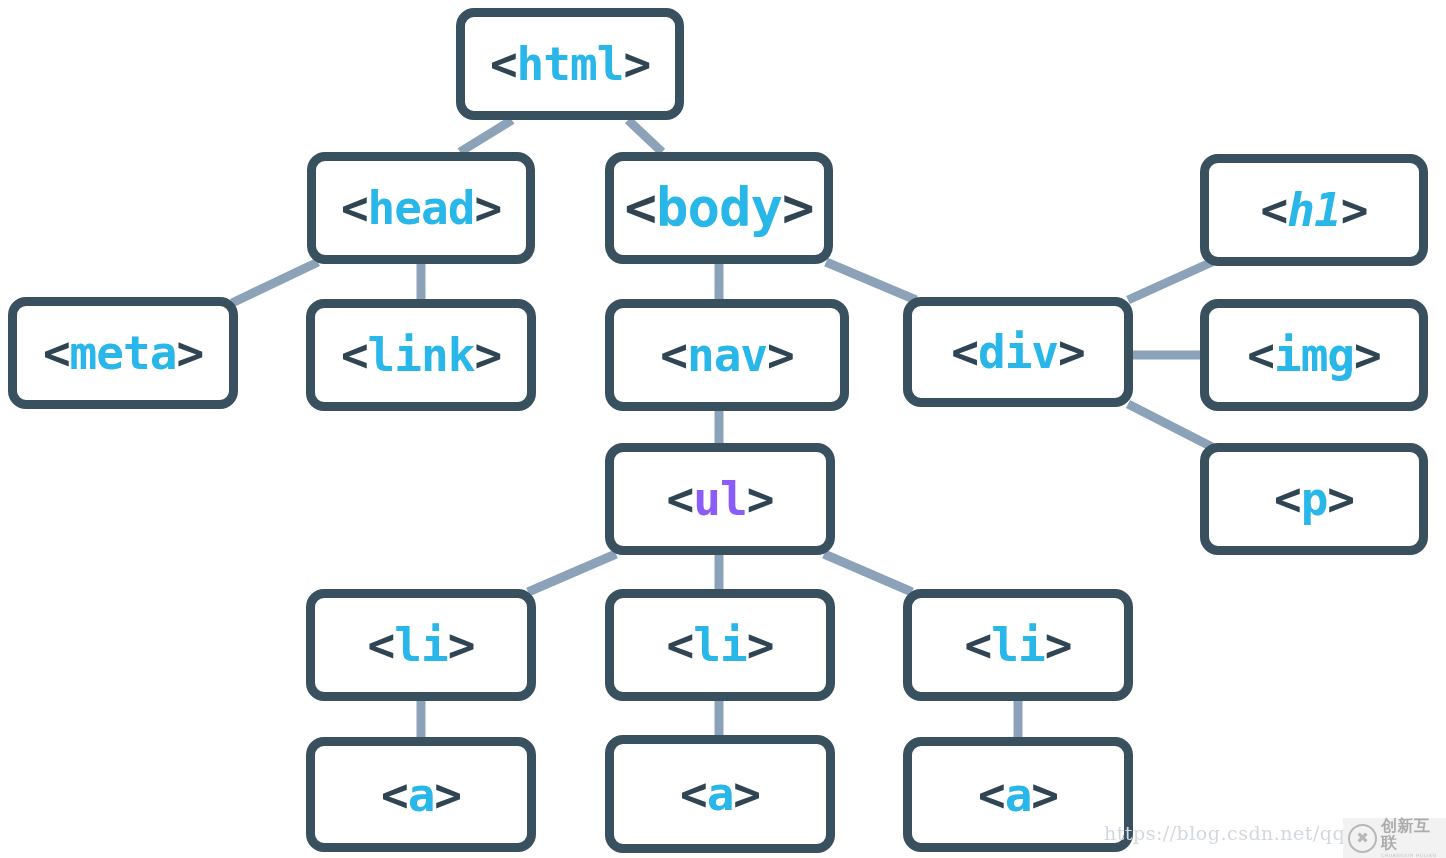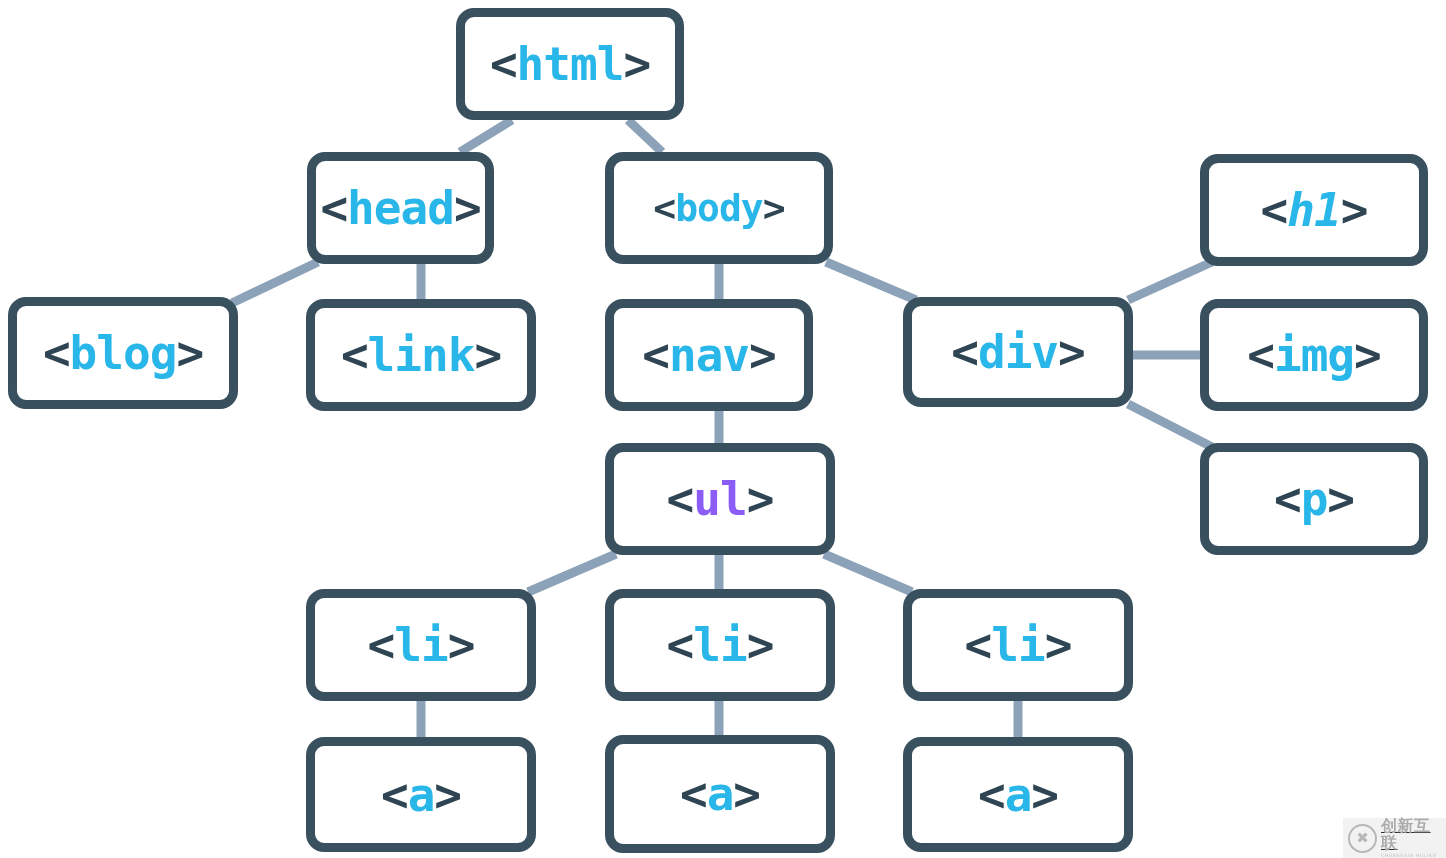--- a/index.html
+++ b/index.html
@@ -84,21 +84,20 @@
     font-family: "DejaVu Sans", "Liberation Sans", sans-serif;
     font-size: 15px;
     font-weight: bold;
     color: #a8a8a8;
     line-height: 1;
   }
   #wm-badge .txtwrap {
     display: flex;
     flex-direction: column;
     justify-content: space-between;
-    text-decoration: underline;
   }
   #wm-badge .cn {
     font-family: "DejaVu Sans", "Liberation Sans", sans-serif;
     font-size: 16px;
     font-weight: bold;
     color: #9a9a9a;
     line-height: 1.05;
     letter-spacing: 0.5px;
   }
   #wm-badge .sub {
@@ -131,36 +130,36 @@
       <line x1="824" y1="554" x2="912" y2="592" stroke="#8ba2b8" stroke-width="9" stroke-linecap="butt"></line>
       <line x1="421" y1="701" x2="421" y2="737" stroke="#8ba2b8" stroke-width="9" stroke-linecap="butt"></line>
       <line x1="719" y1="701" x2="719" y2="735" stroke="#8ba2b8" stroke-width="9" stroke-linecap="butt"></line>
       <line x1="1018" y1="701" x2="1018" y2="737" stroke="#8ba2b8" stroke-width="9" stroke-linecap="butt"></line>
     </svg>
 
   <div id="node-layer">
       <div class="node" style="left: 456px; top: 8px; width: 228px; height: 112px; border-color: rgb(57, 80, 95); background: rgb(255, 255, 255);">
         <span class="tag" style="font-size: 46px; color: rgb(47, 69, 83);"><span>&lt;</span><span class="nm" style="color: rgb(41, 182, 232);">html</span><span>&gt;</span></span>
       </div>
-      <div class="node" style="left: 307px; top: 152px; width: 187px; height: 112px; border-color: rgb(57, 80, 95); background: rgb(255, 255, 255);">
+      <div class="node" style="left: 307px; top: 152px; width: 228px; height: 112px; border-color: rgb(57, 80, 95); background: rgb(255, 255, 255);">
         <span class="tag" style="font-size: 46px; color: rgb(47, 69, 83);"><span>&lt;</span><span class="nm" style="color: rgb(41, 182, 232);">head</span><span>&gt;</span></span>
       </div>
       <div class="node" style="left: 605px; top: 152px; width: 228px; height: 112px; border-color: rgb(57, 80, 95); background: rgb(255, 255, 255);">
-        <span class="tag" style="font-size: 38px; color: rgb(47, 69, 83);"><span>&lt;</span><span class="nm" style="color: rgb(41, 182, 232);">body</span><span>&gt;</span></span>
+        <span class="tag" style="font-size: 54px; color: rgb(47, 69, 83);"><span>&lt;</span><span class="nm" style="color: rgb(41, 182, 232);">body</span><span>&gt;</span></span>
       </div>
       <div class="node" style="left: 1200px; top: 154px; width: 228px; height: 112px; border-color: rgb(57, 80, 95); background: rgb(255, 255, 255);">
         <span class="tag" style="font-size: 46px; color: rgb(47, 69, 83); font-style: italic;"><span>&lt;</span><span class="nm" style="color: rgb(41, 182, 232);">h1</span><span>&gt;</span></span>
       </div>
       <div class="node" style="left: 8px; top: 297px; width: 230px; height: 112px; border-color: rgb(57, 80, 95); background: rgb(255, 255, 255);">
-        <span class="tag" style="font-size: 46px; color: rgb(47, 69, 83);"><span>&lt;</span><span class="nm" style="color: rgb(41, 182, 232);">blog</span><span>&gt;</span></span>
+        <span class="tag" style="font-size: 46px; color: rgb(47, 69, 83);"><span>&lt;</span><span class="nm" style="color: rgb(41, 182, 232);">meta</span><span>&gt;</span></span>
       </div>
       <div class="node" style="left: 306px; top: 299px; width: 230px; height: 112px; border-color: rgb(57, 80, 95); background: rgb(255, 255, 255);">
         <span class="tag" style="font-size: 46px; color: rgb(47, 69, 83);"><span>&lt;</span><span class="nm" style="color: rgb(41, 182, 232);">link</span><span>&gt;</span></span>
       </div>
-      <div class="node" style="left: 605px; top: 299px; width: 208px; height: 112px; border-color: rgb(57, 80, 95); background: rgb(255, 255, 255);">
+      <div class="node" style="left: 605px; top: 299px; width: 244px; height: 112px; border-color: rgb(57, 80, 95); background: rgb(255, 255, 255);">
         <span class="tag" style="font-size: 46px; color: rgb(47, 69, 83);"><span>&lt;</span><span class="nm" style="color: rgb(41, 182, 232);">nav</span><span>&gt;</span></span>
       </div>
       <div class="node" style="left: 903px; top: 297px; width: 230px; height: 110px; border-color: rgb(57, 80, 95); background: rgb(255, 255, 255);">
         <span class="tag" style="font-size: 46px; color: rgb(47, 69, 83);"><span>&lt;</span><span class="nm" style="color: rgb(41, 182, 232); margin-top: 15px;">div</span><span>&gt;</span></span>
       </div>
       <div class="node" style="left: 1200px; top: 299px; width: 228px; height: 112px; border-color: rgb(57, 80, 95); background: rgb(255, 255, 255);">
         <span class="tag" style="font-size: 46px; color: rgb(47, 69, 83);"><span>&lt;</span><span class="nm" style="color: rgb(41, 182, 232);">img</span><span>&gt;</span></span>
       </div>
       <div class="node" style="left: 605px; top: 443px; width: 230px; height: 112px; border-color: rgb(57, 80, 95); background: rgb(255, 255, 255);">
         <span class="tag" style="font-size: 46px; color: rgb(47, 69, 83);"><span>&lt;</span><span class="nm" style="color: #8b5cf6;">ul</span><span>&gt;</span></span>
@@ -181,20 +180,21 @@
         <span class="tag" style="font-size: 46px; color: rgb(47, 69, 83);"><span>&lt;</span><span class="nm" style="color: rgb(41, 182, 232);">a</span><span>&gt;</span></span>
       </div>
       <div class="node" style="left: 605px; top: 735px; width: 230px; height: 118px; border-color: rgb(57, 80, 95); background: rgb(255, 255, 255);">
         <span class="tag" style="font-size: 46px; color: rgb(47, 69, 83);"><span>&lt;</span><span class="nm" style="color: rgb(41, 182, 232);">a</span><span>&gt;</span></span>
       </div>
       <div class="node" style="left: 903px; top: 737px; width: 230px; height: 115px; border-color: rgb(57, 80, 95); background: rgb(255, 255, 255);">
         <span class="tag" style="font-size: 46px; color: rgb(47, 69, 83);"><span>&lt;</span><span class="nm" style="color: rgb(41, 182, 232);">a</span><span>&gt;</span></span>
       </div>
     </div>
 
+  <div id="watermark">https://blog.csdn.net/qq</div>
 
   <div id="wm-badge">
     <div class="logo">✖</div>
     <div class="txtwrap">
       <div class="cn">创新互联</div>
       <div class="sub">CHUANGXIN HULIAN</div>
     </div>
   </div>
 
 </div>

